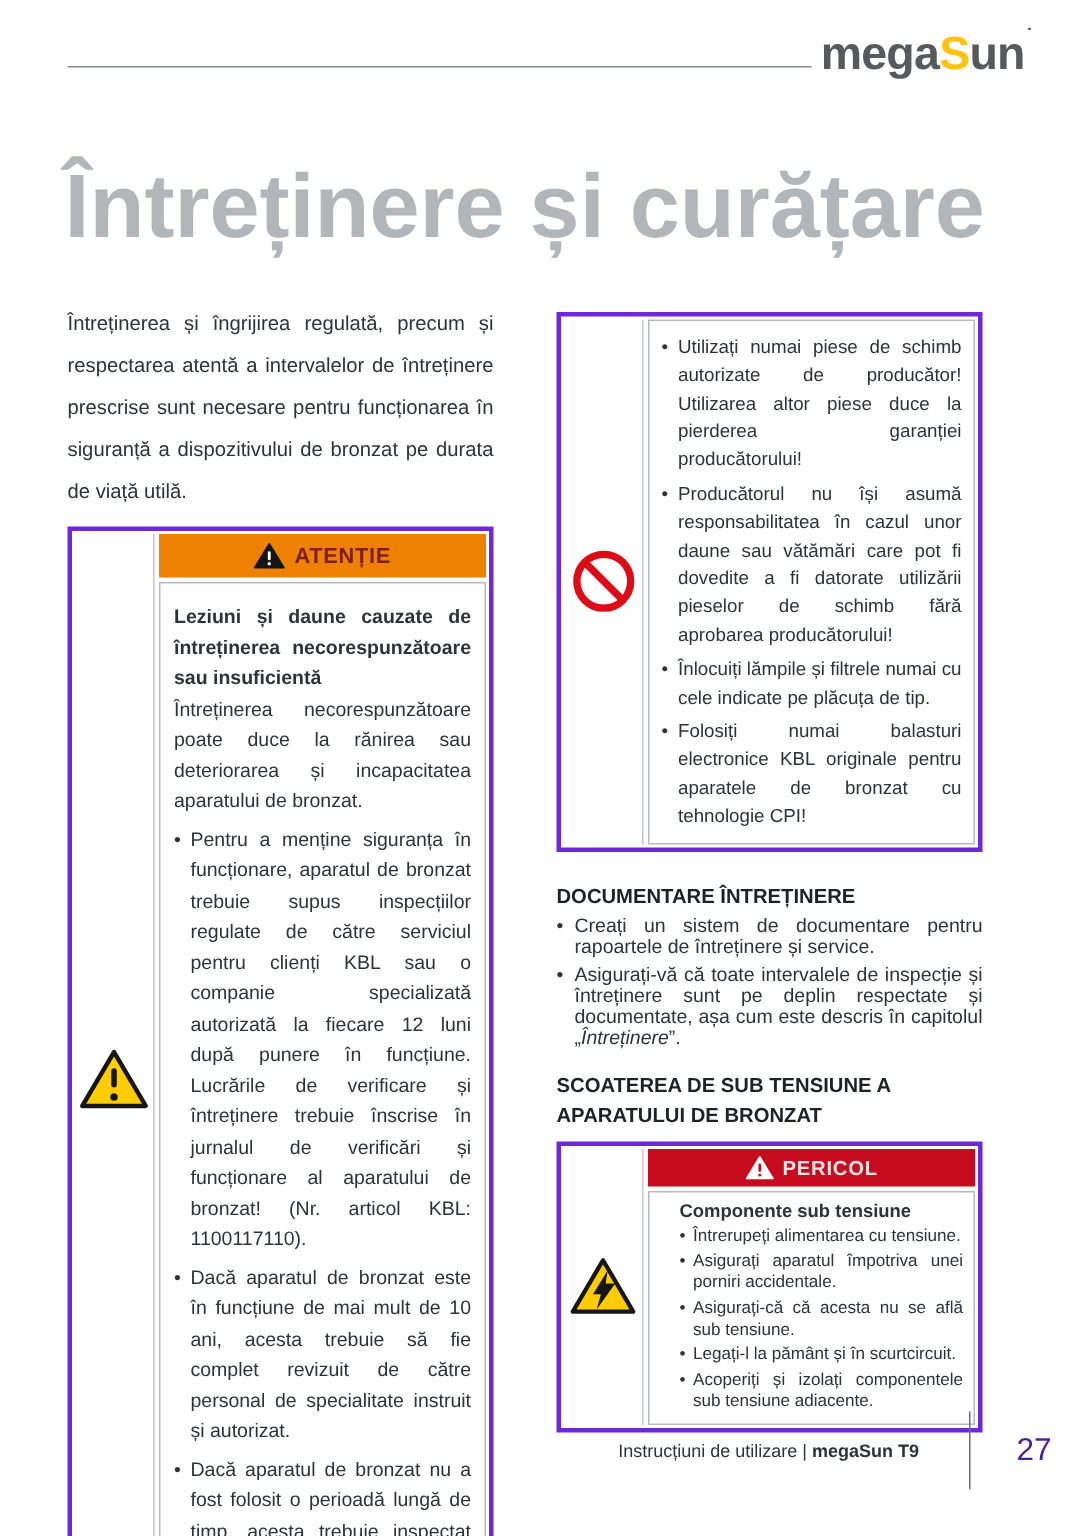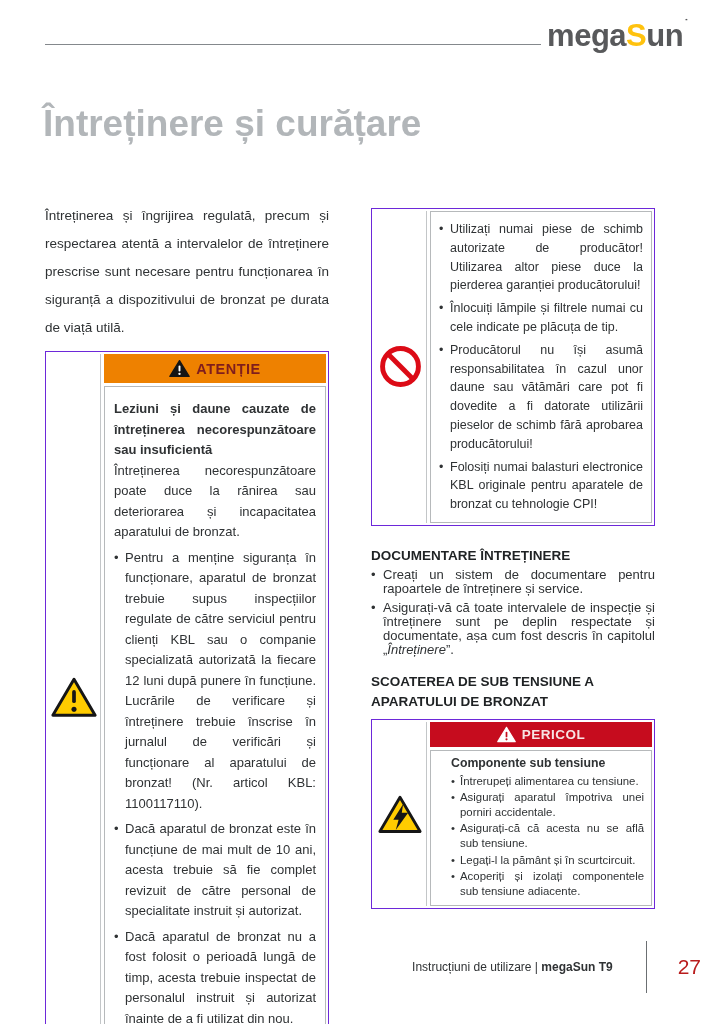--- a/index.html
+++ b/index.html
@@ -17,21 +17,21 @@
 
   .page-title { position:absolute; left:43px; top:103px; font-size:45px; font-weight:bold; color:#b2b6b9; letter-spacing:0px; }
 
   
   .col-left  { position:absolute; left:45px;  top:202px; width:284px; }
   .col-right { position:absolute; left:371px; top:208px; width:284px; }
 
   .intro { font-size:13.5px; line-height:28px; text-align:justify; margin:0; }
 
   
-  .warnbox { display:flex; border:1px solid #6d28d9; padding:2px; background:#fff; box-sizing:border-box; }
+  .warnbox { display:flex; border:3px solid #6d28d9; padding:2px; background:#fff; box-sizing:border-box; }
   .icon-cell { flex:0 0 52px; border-right:1px solid #c3c6c8; margin-right:3px;
                display:flex; align-items:center; justify-content:center; }
   .cell-body { flex:1; min-width:0; display:flex; flex-direction:column; }
   .warn-head { height:29px; flex:0 0 29px; display:flex; align-items:center; justify-content:center; gap:6px;
                font-weight:bold; font-size:14.5px; letter-spacing:0.5px; margin-bottom:3px; }
   .warn-head.orange { background:#ee8100; color:#7f1d1d; }
   .warn-head.red    { background:#c60c1e; color:#f7e3e4; }
   .warn-text { border:1px solid #b6b9bb; padding:12px 9px 10px 9px; flex:1; text-align:justify; }
 
   .attention { margin-top:9px; min-height:601px; }
@@ -62,36 +62,36 @@
   .pericol ul.bullets { margin-top:2px; }
   .pericol ul.bullets li { margin-top:2px; line-height:14.6px; padding-left:9px; }
 
   .it { font-style:italic; }
 
   
   .footer { position:absolute; right:23px; top:941px; display:flex; align-items:center;gap:20px; }
   .footer-label { font-size:12px; color:#2f3234; }
   .footer-product { font-weight:bold; }
   .footer-sep { width:1px; height:52px; background:#6b6f72; margin:0 11px 0 13px; }
-  .page-num { font-size:21px; color:#b91c1c; }
+  .page-num { font-size:21px; color:#4c1d95; }
 
   svg { display:block; }
 </style>
 </head>
 <body>
 
 <div class="page">
 
   <div class="header-rule"></div>
 
   <div class="logo">
     <span>mega</span><span class="accent">S</span><span>un</span><span class="mark">˙</span>
   </div>
 
-  <h1 class="page-title" style="margin:0; font-size:37px;">Întreținere și curățare</h1>
+  <h1 class="page-title" style="margin:0; font-size:60px;">Întreținere și curățare</h1>
 
   <div class="col-left">
     <p class="intro">Întreținerea și îngrijirea regulată, precum și respectarea atentă a intervalelor de întreținere prescrise sunt necesare pentru funcționarea în siguranță a dispozitivului de bronzat pe durata de viață utilă.</p>
 
     <div class="warnbox attention">
       <div class="icon-cell">
         <span>
           <svg width="48" height="43" viewBox="0 0 64 58">
             <polygon points="32,4.5 60.5,53 3.5,53" fill="#ffcc00" stroke="#161616" stroke-width="4" stroke-linejoin="round"></polygon>
             <rect x="29.5" y="19" width="5" height="17.5" rx="2.5" fill="#161616"></rect>
@@ -131,32 +131,32 @@
           <svg width="45" height="45" viewBox="0 0 64 64">
             <circle cx="32" cy="32" r="25.5" fill="#ffffff" stroke="#dc0b16" stroke-width="7"></circle>
             <line x1="15" y1="15" x2="49" y2="49" stroke="#dc0b16" stroke-width="7"></line>
           </svg>
         </span>
       </div>
       <div class="cell-body">
         <div class="warn-text">
           <ul class="bullets">
             <li>Utilizați numai piese de schimb autorizate de producător! Utilizarea altor piese duce la pierderea garanției producătorului!</li>
+            <li>Producătorul nu își asumă responsabilitatea în cazul unor daune sau vătămări care pot fi dovedite a fi datorate utilizării pieselor de schimb fără aprobarea producătorului!</li>
             <li>Înlocuiți lămpile și filtrele numai cu cele indicate pe plăcuța de tip.</li>
-            <li>Producătorul nu își asumă responsabilitatea în cazul unor daune sau vătămări care pot fi dovedite a fi datorate utilizării pieselor de schimb fără aprobarea producătorului!</li>
             <li>Folosiți numai balasturi electronice KBL originale pentru aparatele de bronzat cu tehnologie CPI!</li>
           </ul>
         </div>
       </div>
     </div>
 
     <p class="section-head doc-head">DOCUMENTARE ÎNTREȚINERE</p>
     <ul class="bullets doc-bullets">
       <li>Creați un sistem de documentare pentru rapoartele de întreținere și service.</li>
-      <li><span>Asigurați-vă că toate intervalele de inspecție și întreținere sunt pe deplin respectate și documentate, așa cum fost descris în capitolul „</span><span class="it">Întreținere</span><span>”.</span></li>
+      <li><span>Asigurați-vă că toate intervalele de inspecție și întreținere sunt pe deplin respectate și documentate, așa cum este descris în capitolul „</span><span class="it">Întreținere</span><span>”.</span></li>
     </ul>
 
     <p class="section-head scoat-head">SCOATEREA DE SUB TENSIUNE A
 APARATULUI DE BRONZAT</p>
 
     <div class="warnbox pericol">
       <div class="icon-cell">
         <span>
           <svg width="46" height="41" viewBox="0 0 64 58">
             <polygon points="32,4.5 60.5,53 3.5,53" fill="#ffcc00" stroke="#161616" stroke-width="4" stroke-linejoin="round"></polygon>

